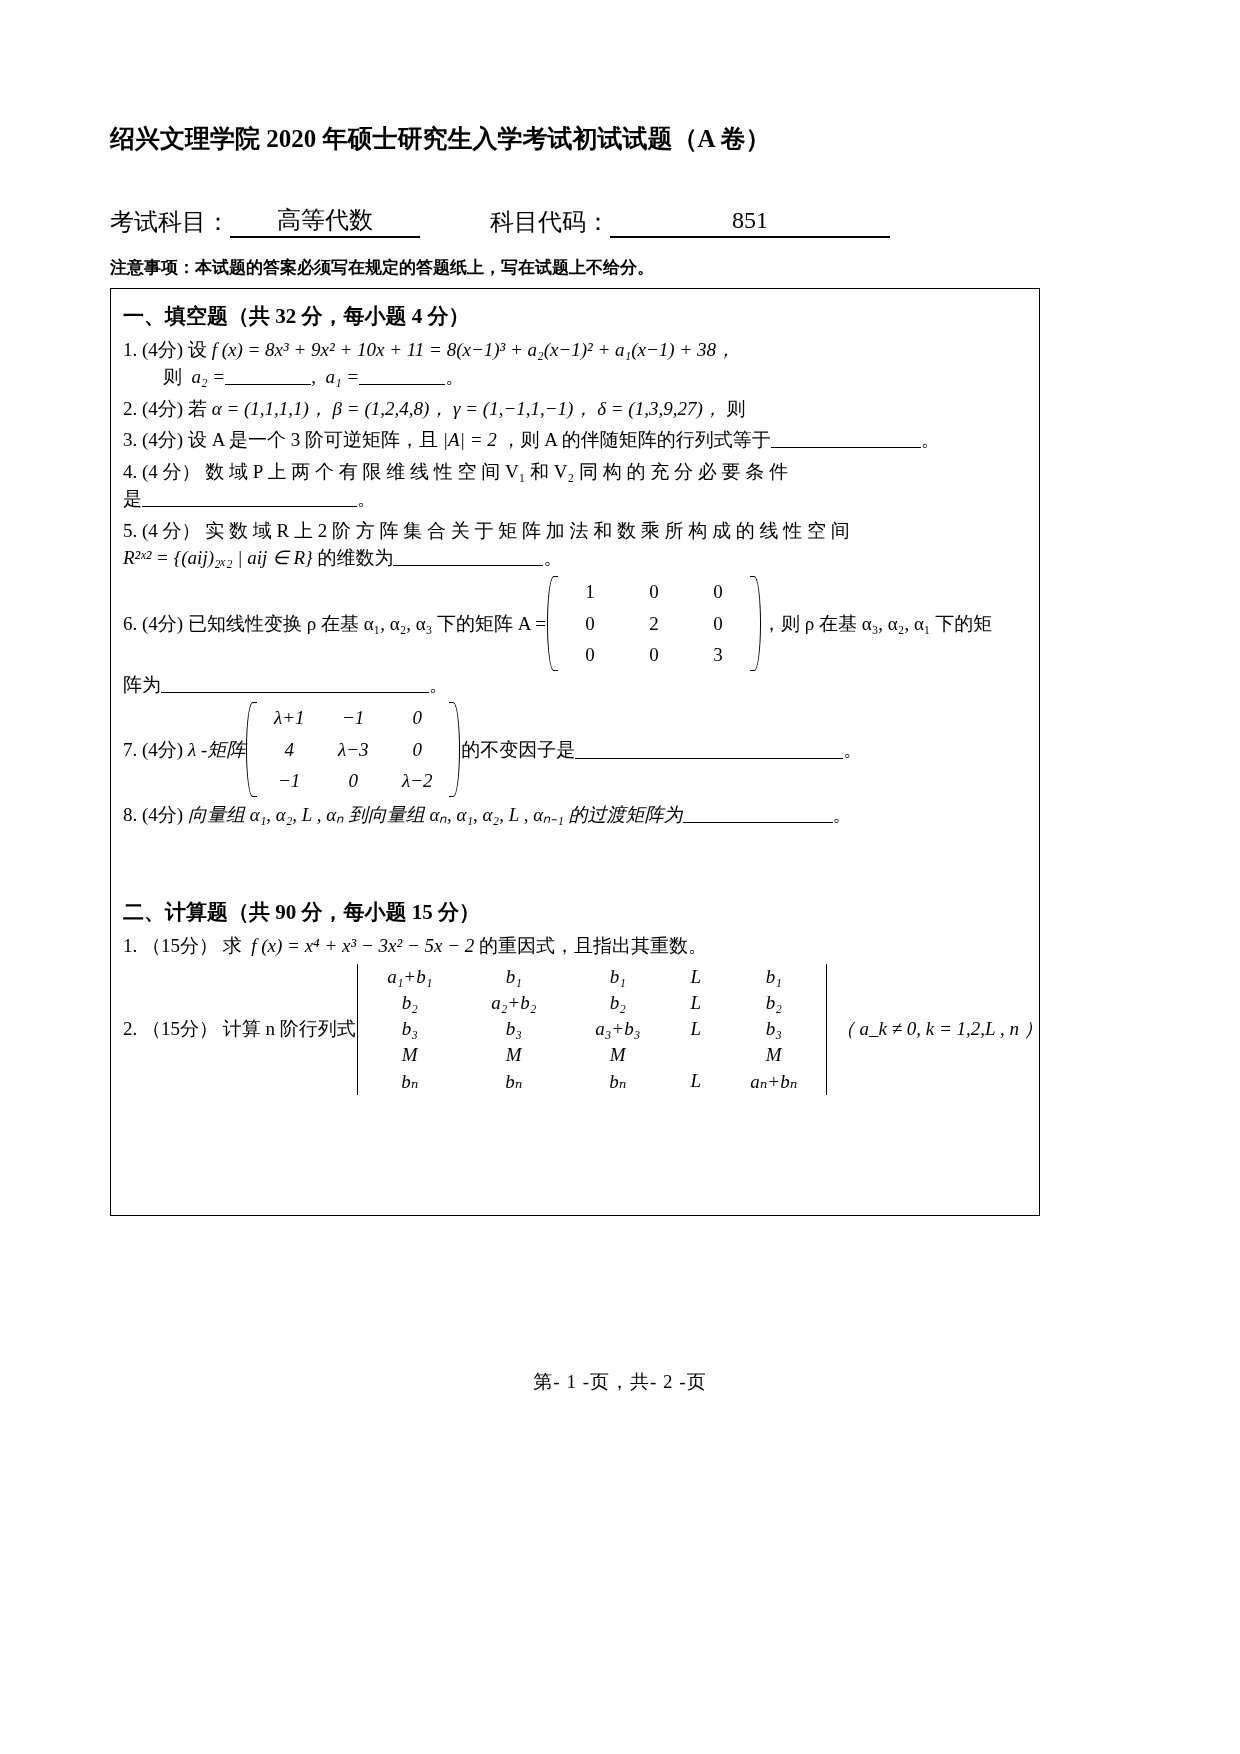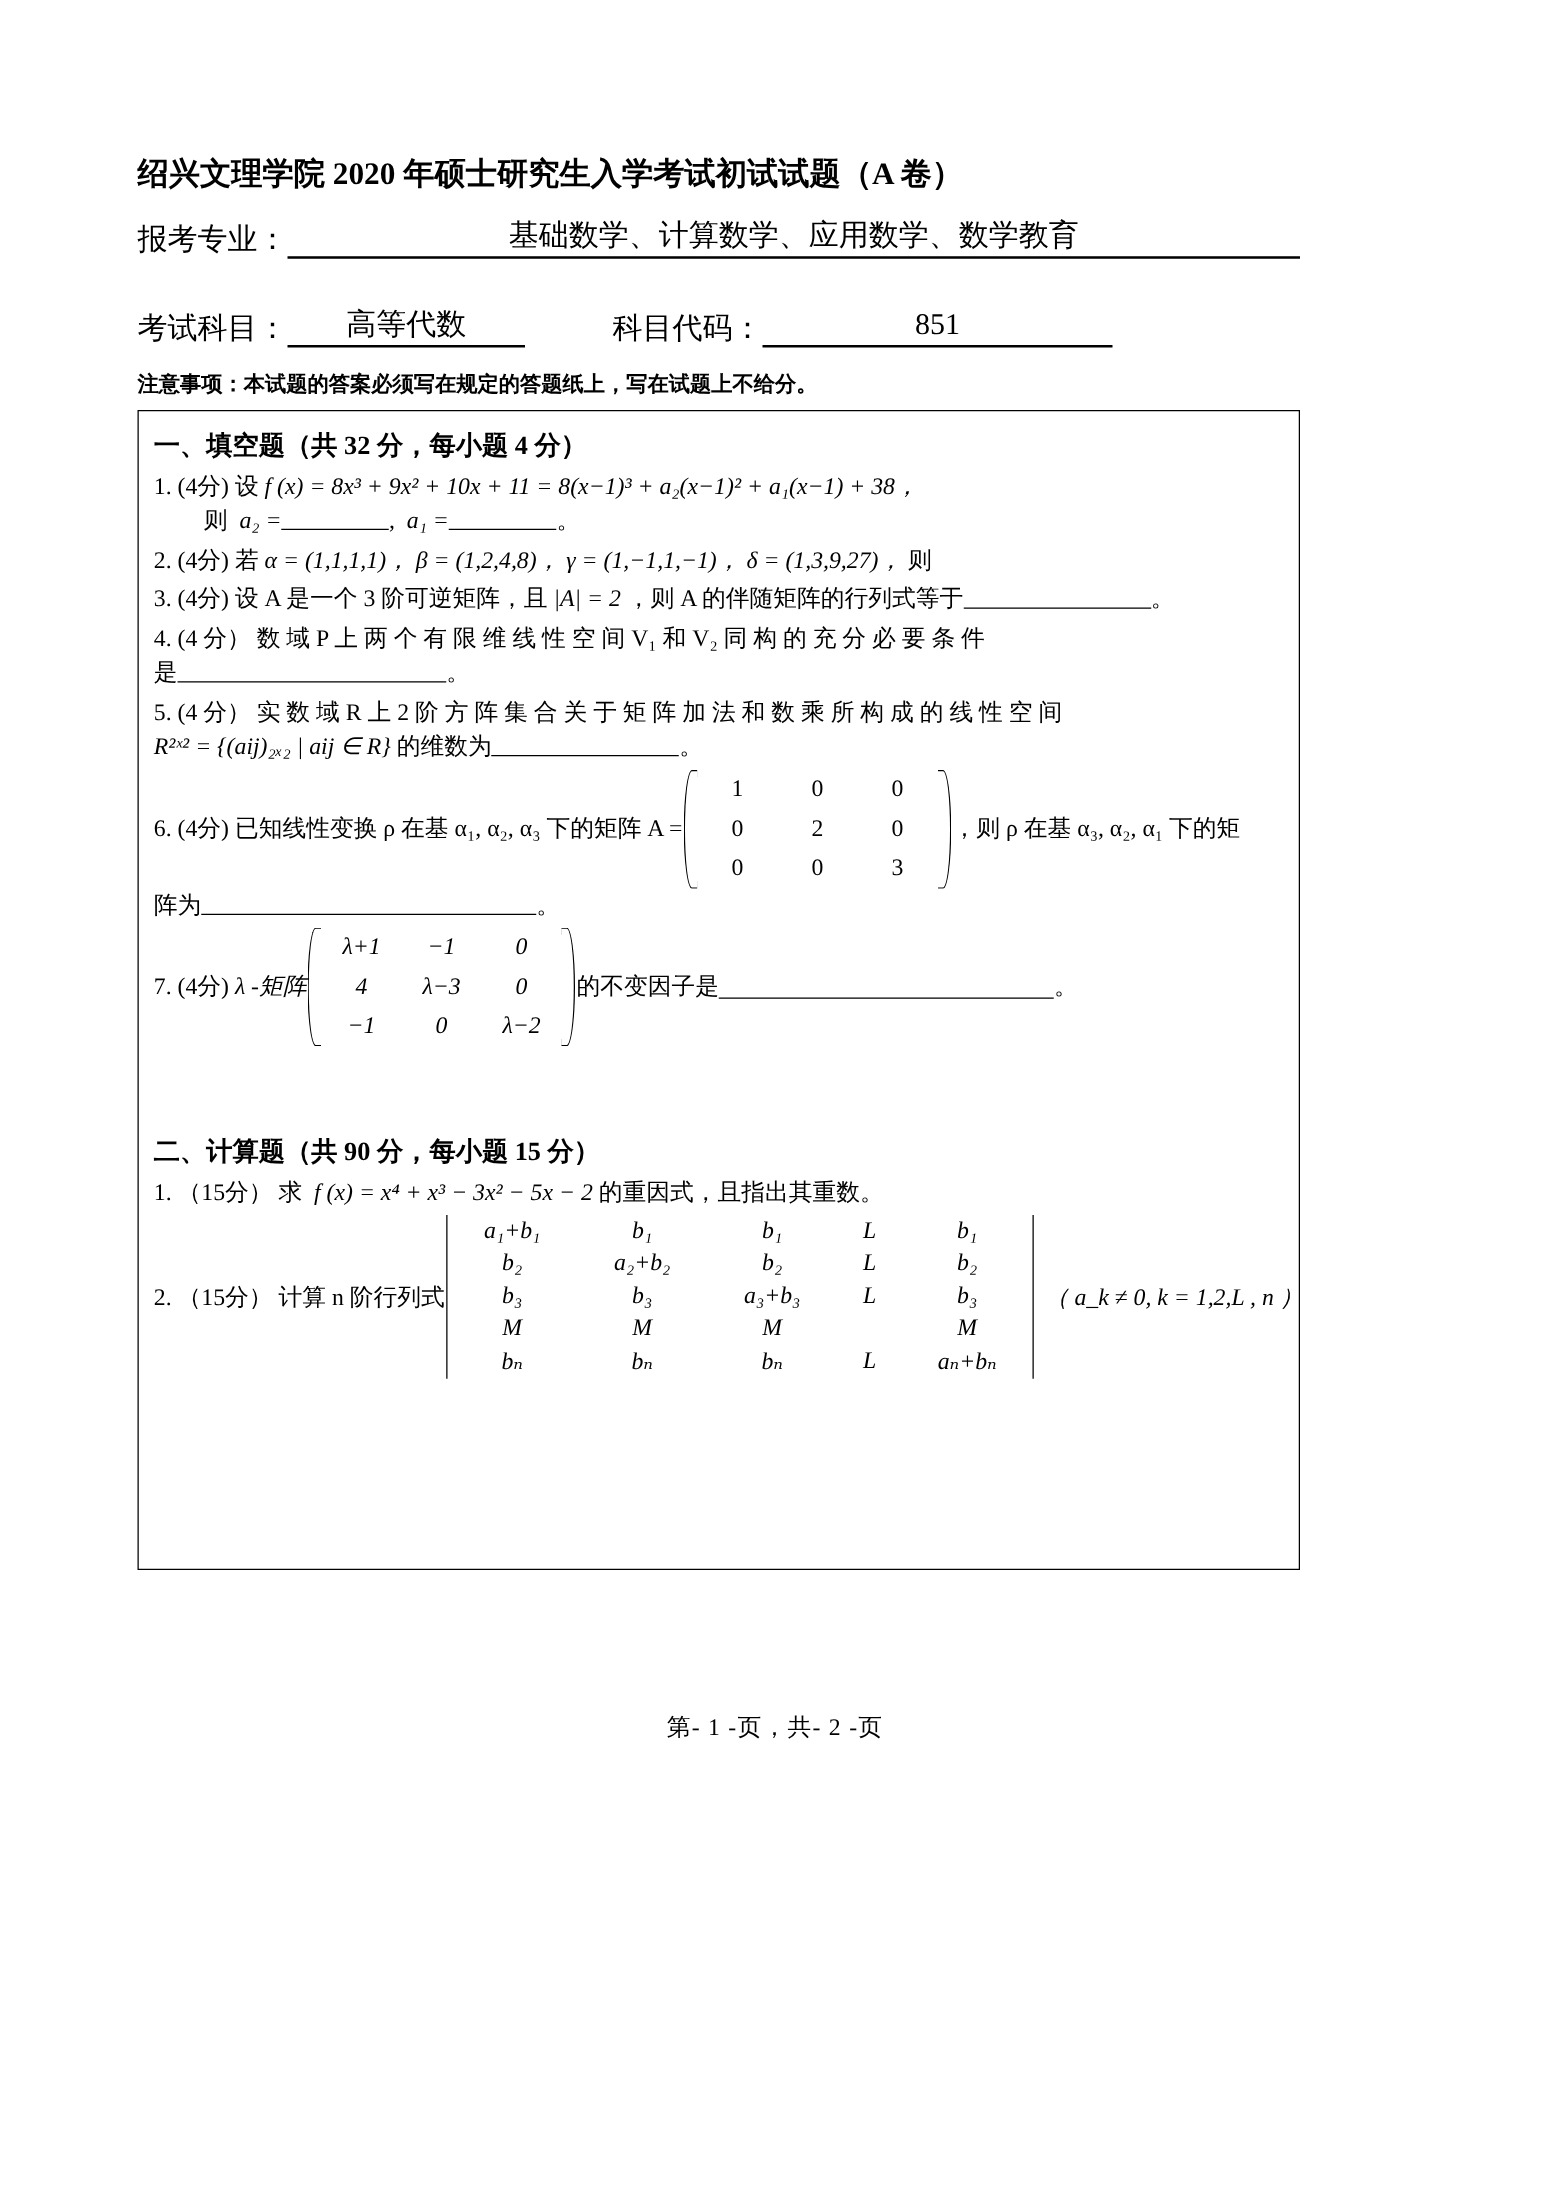--- a/index.html
+++ b/index.html
@@ -169,24 +169,20 @@
   }
 </style>
 </head>
 <body>
 
 <div class="page">
   <div class="content">
 
     <div class="doc-title">绍兴文理学院 2020 年硕士研究生入学考试初试试题（A 卷）</div>
 
-    <div class="field-row">
-      <span class="field-label cjk">报考专业：</span>
-      <span class="field-rule major">基础数学、计算数学、应用数学、数学教育</span>
-    </div>
 
     <div class="field-row">
       <span class="field-label cjk">考试科目：</span>
       <span class="field-rule subject">高等代数</span>
       <span class="field-gap"></span>
       <span class="field-label cjk">科目代码：</span>
       <span class="field-rule code">851</span>
     </div>
 
     <div class="notice">注意事项：本试题的答案必须写在规定的答题纸上，写在试题上不给分。</div>
@@ -311,20 +307,27 @@
                 <span class="mcell">0</span>
                 <span class="mcell">λ−2</span>
               </span>
             </span>
             <span class="paren-r"></span>
           </span>
           <span class="cjk">的不变因子是</span><span class="blank-xl"></span><span class="cjk">。</span>
         </span>
       </div>
 
+      <div class="q">
+        <span class="q-line">
+          <span class="cjk">8.</span>
+          <span class="cjk">(4分)</span>
+          <span class="math">向量组 α₁, α₂, L , αₙ 到向量组 αₙ, α₁, α₂, L , αₙ₋₁ 的过渡矩阵为</span><span class="blank-m"></span><span class="cjk">。</span>
+        </span>
+      </div>
 
       <div class="spacer-gap"></div>
 
       <div class="section-head second">二、计算题（共 90 分，每小题 15 分）</div>
 
       <div class="q">
         <span class="q-line">
           <span class="cjk">1.</span>
           <span class="cjk">（15分）</span>
           <span class="cjk">求</span>&nbsp;

